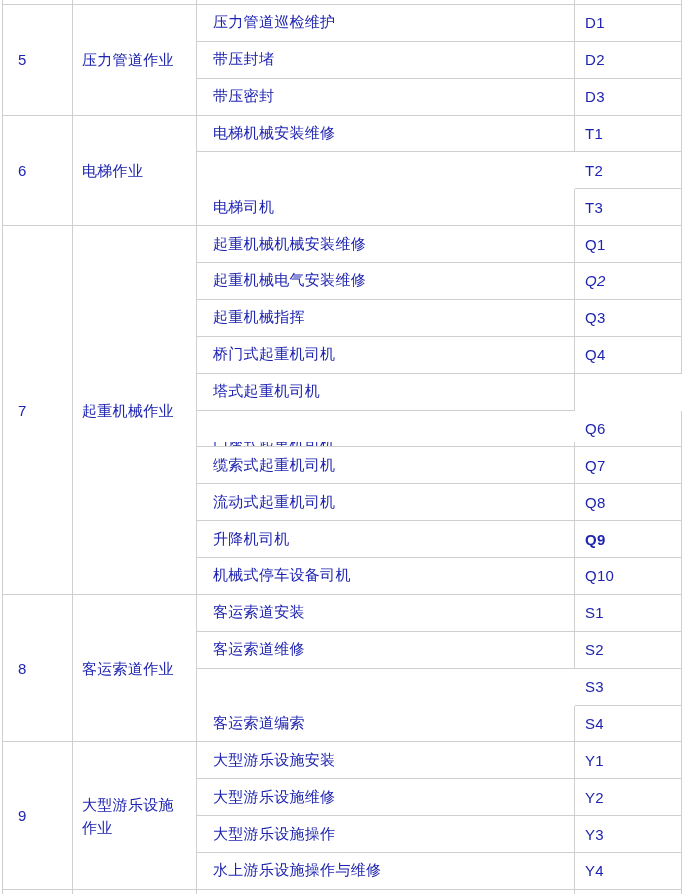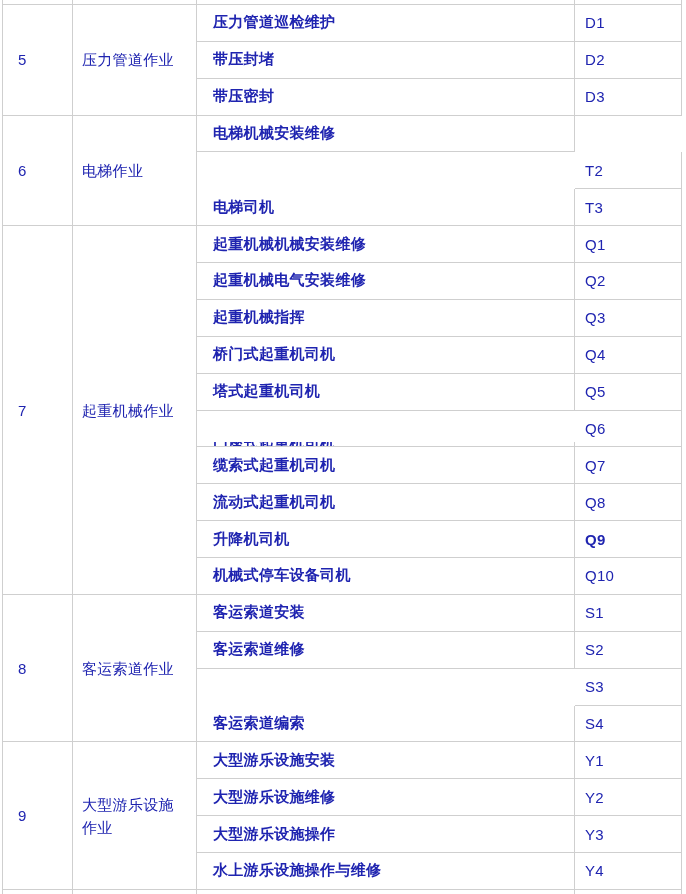--- a/index.html
+++ b/index.html
@@ -27,21 +27,21 @@
     border-right: 1px solid var(--border-color);
     border-bottom: 1px solid var(--border-color);
     box-sizing: border-box;
     display: flex;
     align-items: center;
     background: #ffffff;
     overflow: hidden;
   }
   .cell.num      { padding-left: 15px; }
   .cell.category { padding-left: 9px; padding-right: 9px; line-height: 23px; }
-  .cell.item     { padding-left: 16px; font-weight: bold; }
+  .cell.item     { padding-left: 16px; }
   .cell.code     { padding-left: 10px; }
   .cell.sliver   { }
 </style>
 </head>
 <body>
 
 <div class="viewport">
   <div class="grid" id="cert-table">
       <div class="cell sliver" style="grid-area: 1 / 1;"></div>
       <div class="cell sliver" style="grid-area: 1 / 2;"></div>
@@ -51,35 +51,35 @@
       <div class="cell category" style="grid-area: 2 / 2 / span 3;">压力管道作业</div>
       <div class="cell item" style="grid-area: 2 / 3;">压力管道巡检维护</div>
       <div class="cell code" style="grid-area: 2 / 4; text-align: right;">D1</div>
       <div class="cell item" style="grid-area: 3 / 3;">带压封堵</div>
       <div class="cell code" style="grid-area: 3 / 4;">D2</div>
       <div class="cell item" style="grid-area: 4 / 3;">带压密封</div>
       <div class="cell code" style="grid-area: 4 / 4;">D3</div>
       <div class="cell num" style="grid-area: 5 / 1 / span 3;">6</div>
       <div class="cell category" style="grid-area: 5 / 2 / span 3;">电梯作业</div>
       <div class="cell item" style="grid-area: 5 / 3;">电梯机械安装维修</div>
+      <div class="cell code" style="grid-area: 5 / 4;">T1</div>
       <div class="cell code" style="grid-area: 6 / 4;">T2</div>
       <div class="cell item" style="grid-area: 7 / 3;">电梯司机</div>
       <div class="cell code" style="grid-area: 7 / 4;">T3</div>
       <div class="cell num" style="grid-area: 8 / 1 / span 10;">7</div>
       <div class="cell category" style="grid-area: 8 / 2 / span 10;">起重机械作业</div>
       <div class="cell item" style="grid-area: 8 / 3;">起重机械机械安装维修</div>
       <div class="cell code" style="grid-area: 8 / 4;">Q1</div>
       <div class="cell item" style="grid-area: 9 / 3;">起重机械电气安装维修</div>
-      <div class="cell code" style="grid-area: 9 / 4;">Q2</div>
+      <div class="cell code" style="grid-area: 9 / 4; font-style: italic;">Q2</div>
       <div class="cell item" style="grid-area: 10 / 3;">起重机械指挥</div>
       <div class="cell code" style="grid-area: 10 / 4;">Q3</div>
       <div class="cell item" style="grid-area: 11 / 3;">桥门式起重机司机</div>
       <div class="cell code" style="grid-area: 11 / 4;">Q4</div>
       <div class="cell item" style="grid-area: 12 / 3;">塔式起重机司机</div>
-      <div class="cell code" style="grid-area: 12 / 4;">Q5</div>
       <div class="cell item" style="grid-area: 13 / 3; margin-top: 31px;">门座式起重机司机</div>
       <div class="cell code" style="grid-area: 13 / 4;">Q6</div>
       <div class="cell item" style="grid-area: 14 / 3;">缆索式起重机司机</div>
       <div class="cell code" style="grid-area: 14 / 4;">Q7</div>
       <div class="cell item" style="grid-area: 15 / 3;">流动式起重机司机</div>
       <div class="cell code" style="grid-area: 15 / 4;">Q8</div>
       <div class="cell item" style="grid-area: 16 / 3;">升降机司机</div>
       <div class="cell code" style="grid-area: 16 / 4; font-weight: bold;">Q9</div>
       <div class="cell item" style="grid-area: 17 / 3;">机械式停车设备司机</div>
       <div class="cell code" style="grid-area: 17 / 4;">Q10</div>

